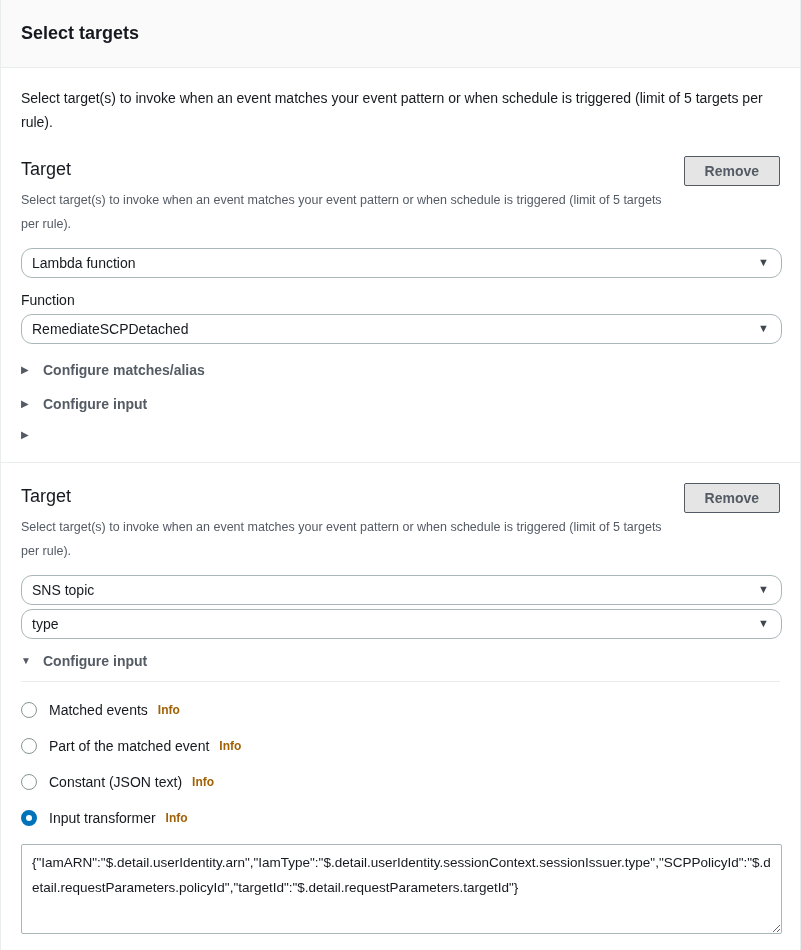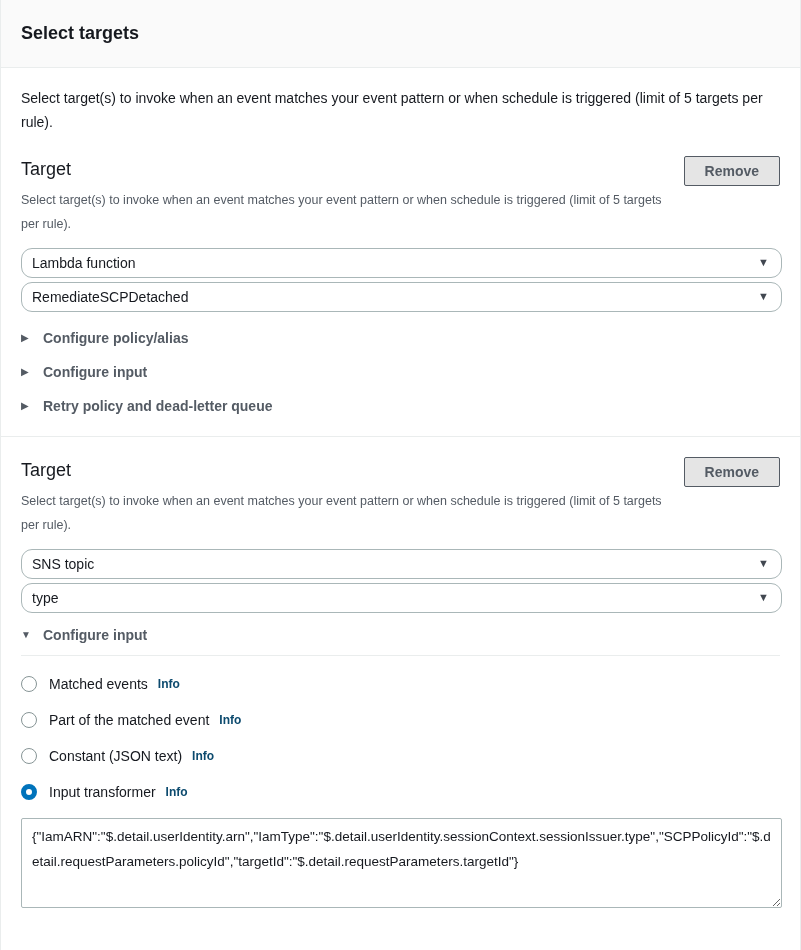--- a/index.html
+++ b/index.html
@@ -148,21 +148,21 @@
     border: 5px solid #0073bb;
   }
   .radio-label {
     font-size: 14px;
     color: #16191f;
     margin-left: 12px;
   }
   .info-link {
     font-size: 12px;
     font-weight: bold;
-    color: #0c4a6e;
+    color: #a16207;
     margin-left: 10px;
     text-decoration: none;
     cursor: pointer;
   }
 
   textarea.ta {
     display: block;
     width: 761px;
     border: 1px solid #aab7b8;
     border-radius: 2px;
@@ -194,36 +194,36 @@
         <div class="target-title">Target</div>
         <button class="btn-remove">Remove</button>
       </div>
       <p class="sub-desc">Select target(s) to invoke when an event matches your event pattern or when schedule is triggered (limit of 5 targets per rule).</p>
 
       <div class="select">
         <span>Lambda function</span>
         <span class="caret">▼</span>
       </div>
 
+      <div class="field-label">Function</div>
       <div class="select">
         <span>RemediateSCPDetached</span>
         <span class="caret">▼</span>
       </div>
 
       <div class="expander">
         <span class="tri">▶</span>
-        <span class="exp-label">Configure policy/alias</span>
+        <span class="exp-label">Configure matches/alias</span>
       </div>
       <div class="expander">
         <span class="tri">▶</span>
         <span class="exp-label">Configure input</span>
       </div>
       <div class="expander">
         <span class="tri">▶</span>
-        <span class="exp-label">Retry policy and dead-letter queue</span>
       </div>
     </div>
 
     <hr class="section-divider">
 
     <div class="target-section">
       <div class="target-head-row">
         <div class="target-title">Target</div>
         <button class="btn-remove">Remove</button>
       </div>

